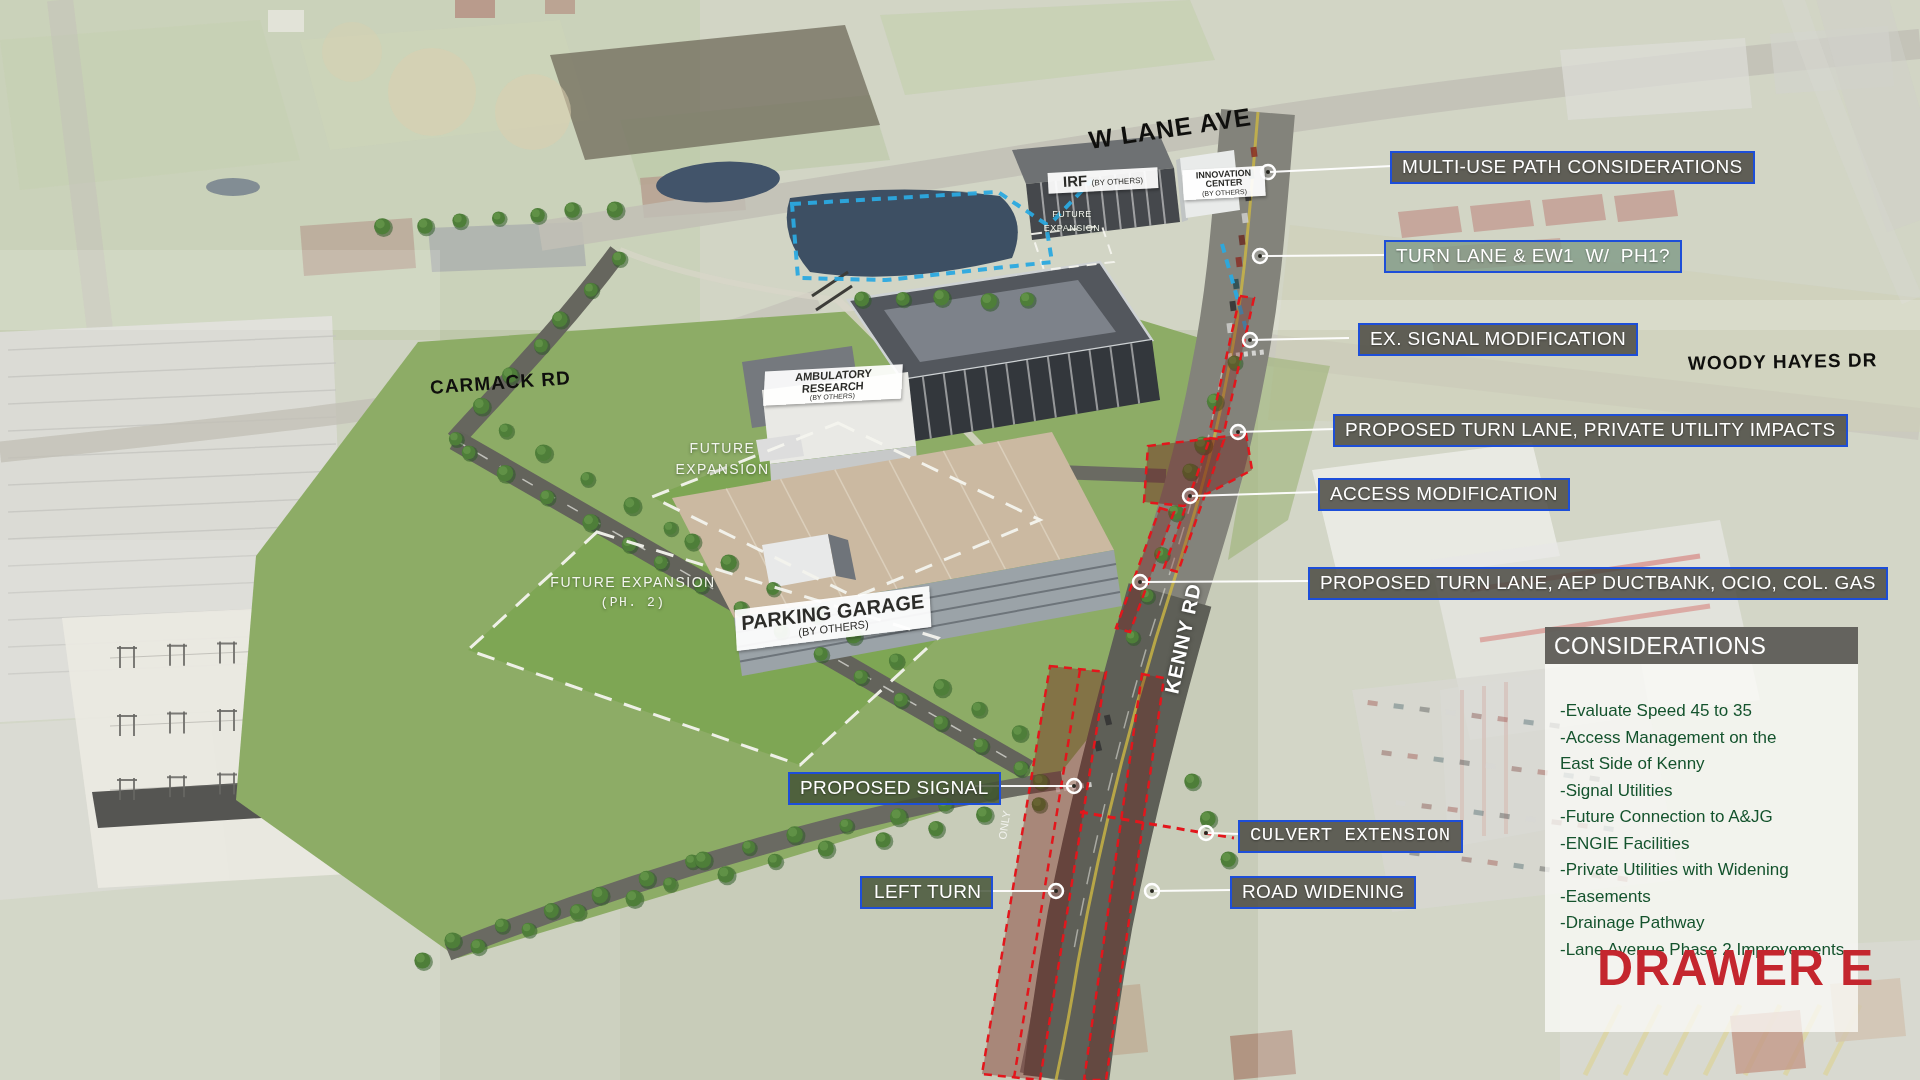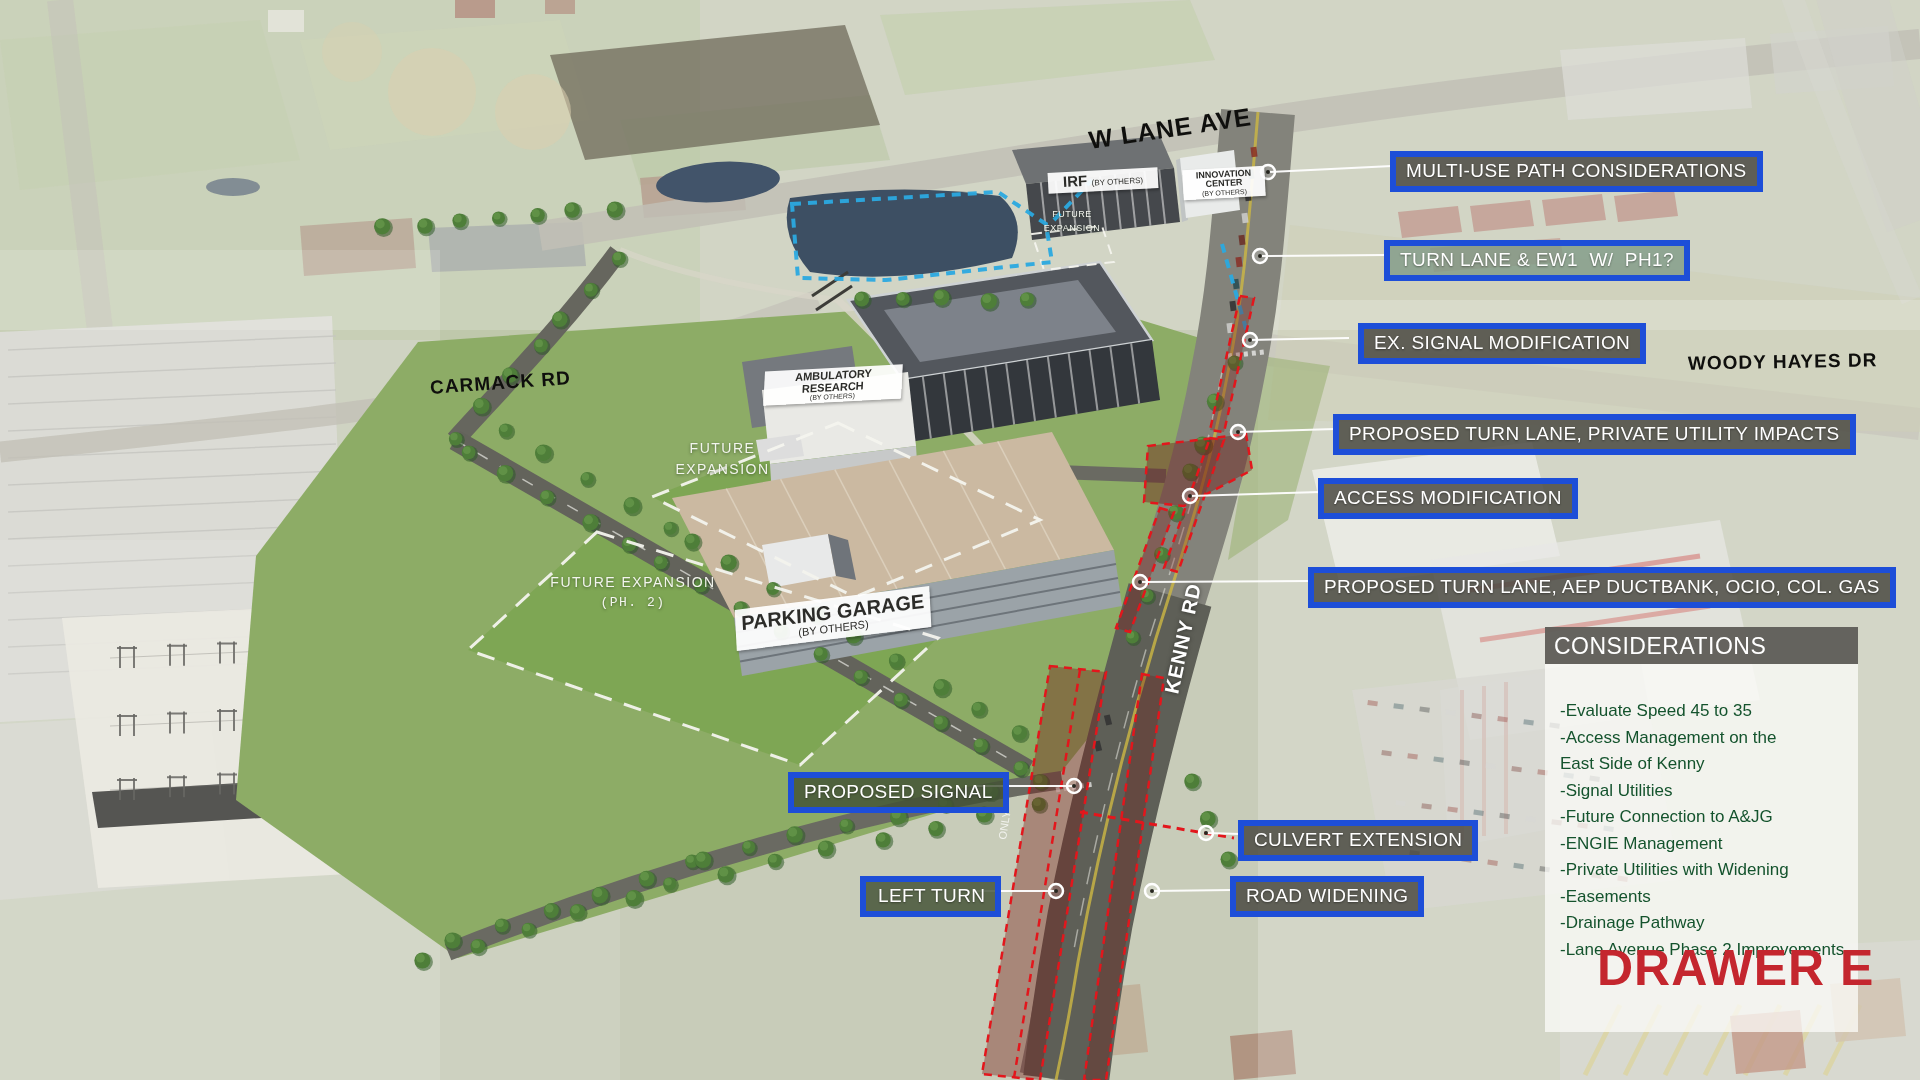--- a/index.html
+++ b/index.html
@@ -1,20 +1,20 @@
 <!DOCTYPE html>
 <html><head>
 <meta charset="utf-8">
 <style>
   html,body{margin:0;padding:0;background:#222;}
   .stage{position:relative;width:1920px;height:1080px;overflow:hidden;
          font-family:"Liberation Sans",sans-serif;background:#c8ccb9;}
   svg.map{position:absolute;left:0;top:0;}
   
-  .callout{position:absolute;background:rgba(73,71,64,.84);border:6px solid #1d4ed8;
+  .callout{position:absolute;background:rgba(73,71,64,.84);border:2px solid #1d4ed8;
            color:#fff;font-size:19px;line-height:1.05;padding:4px 10px 5px;
            white-space:pre;letter-spacing:.4px;text-shadow:0 1px 2px rgba(0,0,0,.4);}
   .callout.green{background:rgba(125,152,133,.78);}
   .callout.darkgreen{background:rgba(66,81,53,.82);}
   
   .roadlabel{position:absolute;color:#0f0f0d;font-weight:bold;letter-spacing:1px;white-space:nowrap;}
   .roadlabel.light{color:#fff;text-shadow:0 0 4px rgba(0,0,0,.55);}
   
   .sign{position:absolute;background:rgba(255,255,255,.93);color:#2c2c29;text-align:center;
         box-shadow:1px 2px 3px rgba(0,0,0,.3);line-height:1.05;padding:2px 3px;}
@@ -715,33 +715,33 @@
   <span style="display:block;font-size:13px;font-family:Liberation Mono, monospace;">(PH. 2)</span>
 </div>
 
 <div class="callout" style="left:1390px;top:151px;">MULTI-USE PATH CONSIDERATIONS</div>
 <div class="callout green" style="left:1384px;top:240px;">TURN LANE &amp; EW1  W/  PH1?</div>
 <div class="callout" style="left:1347px;top:323px;margin-left:11px;">EX. SIGNAL MODIFICATION</div>
 <div class="callout" style="left:1333px;top:414px;">PROPOSED TURN LANE, PRIVATE UTILITY IMPACTS</div>
 <div class="callout" style="left:1318px;top:478px;">ACCESS MODIFICATION</div>
 <div class="callout" style="left:1308px;top:567px;">PROPOSED TURN LANE, AEP DUCTBANK, OCIO, COL. GAS</div>
 <div class="callout darkgreen" style="left:788px;top:772px;">PROPOSED SIGNAL</div>
-<div class="callout" style="left:1238px;top:820px;">CULVERT EXTENSION</div>
+<div class="callout" style="left:1238px;top:820px;font-family:Liberation Mono, monospace;">CULVERT EXTENSION</div>
 <div class="callout darkgreen" style="left:860px;top:876px;padding-left:12px;">LEFT TURN</div>
 <div class="callout" style="left:1230px;top:876px;">ROAD WIDENING</div>
 
 <div class="cons-panel">
   <div class="cons-header">CONSIDERATIONS</div>
   <div class="cons-list">
         <div>-Evaluate Speed 45 to 35</div>
         <div>-Access Management on the</div>
         <div>East Side of Kenny</div>
         <div>-Signal Utilities</div>
         <div>-Future Connection to A&amp;JG</div>
-        <div>-ENGIE Management</div>
+        <div>-ENGIE Facilities</div>
         <div>-Private Utilities with Widening</div>
         <div>-Easements</div>
         <div>-Drainage Pathway</div>
         <div>-Lane Avenue Phase 2 Improvements</div>
       </div>
   <div class="drawer">DRAWER E</div>
 </div>
 
 </div>
 

